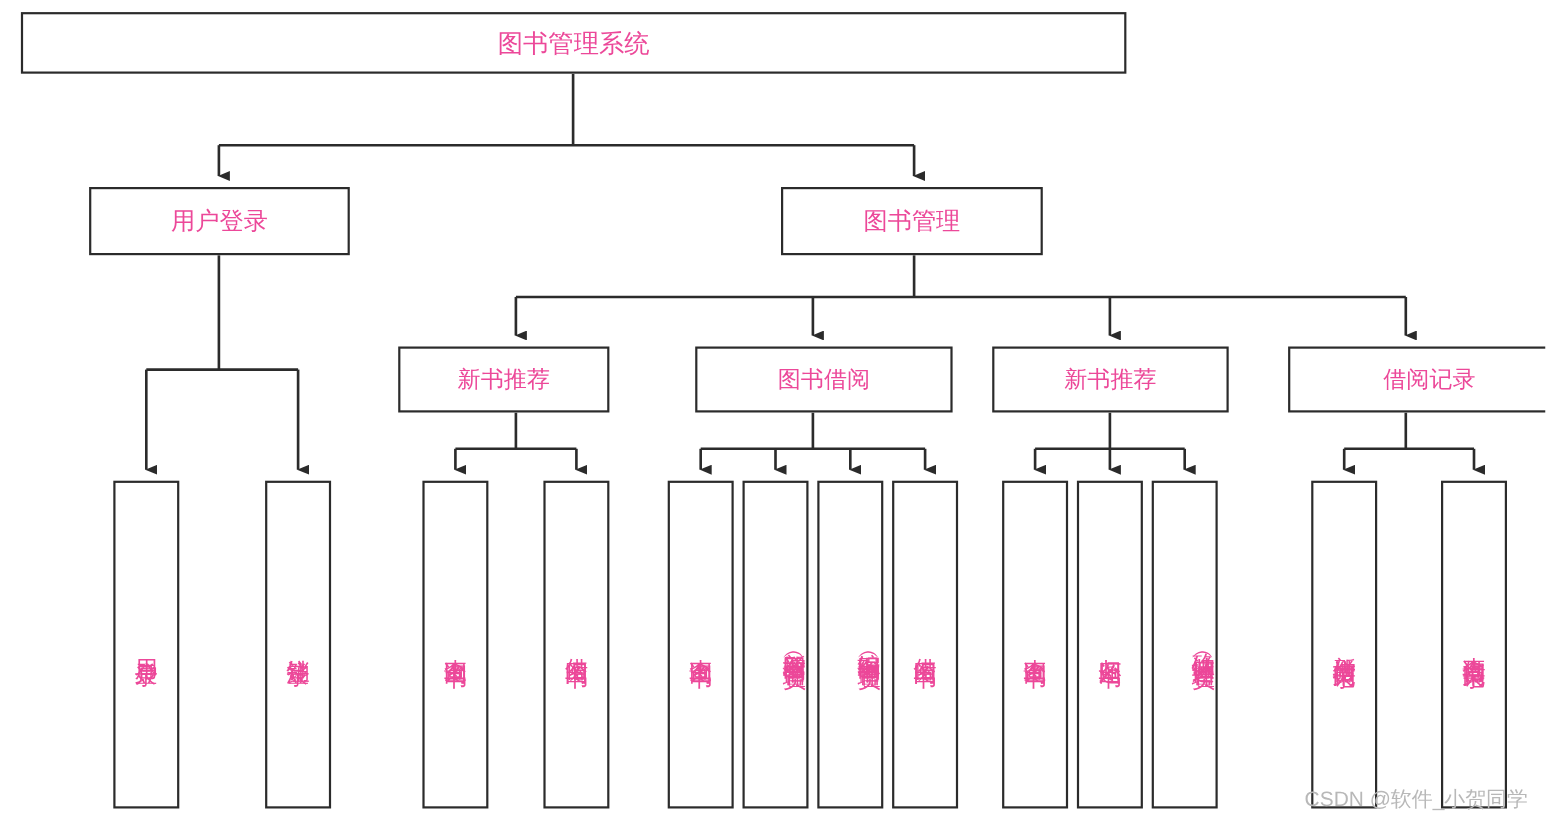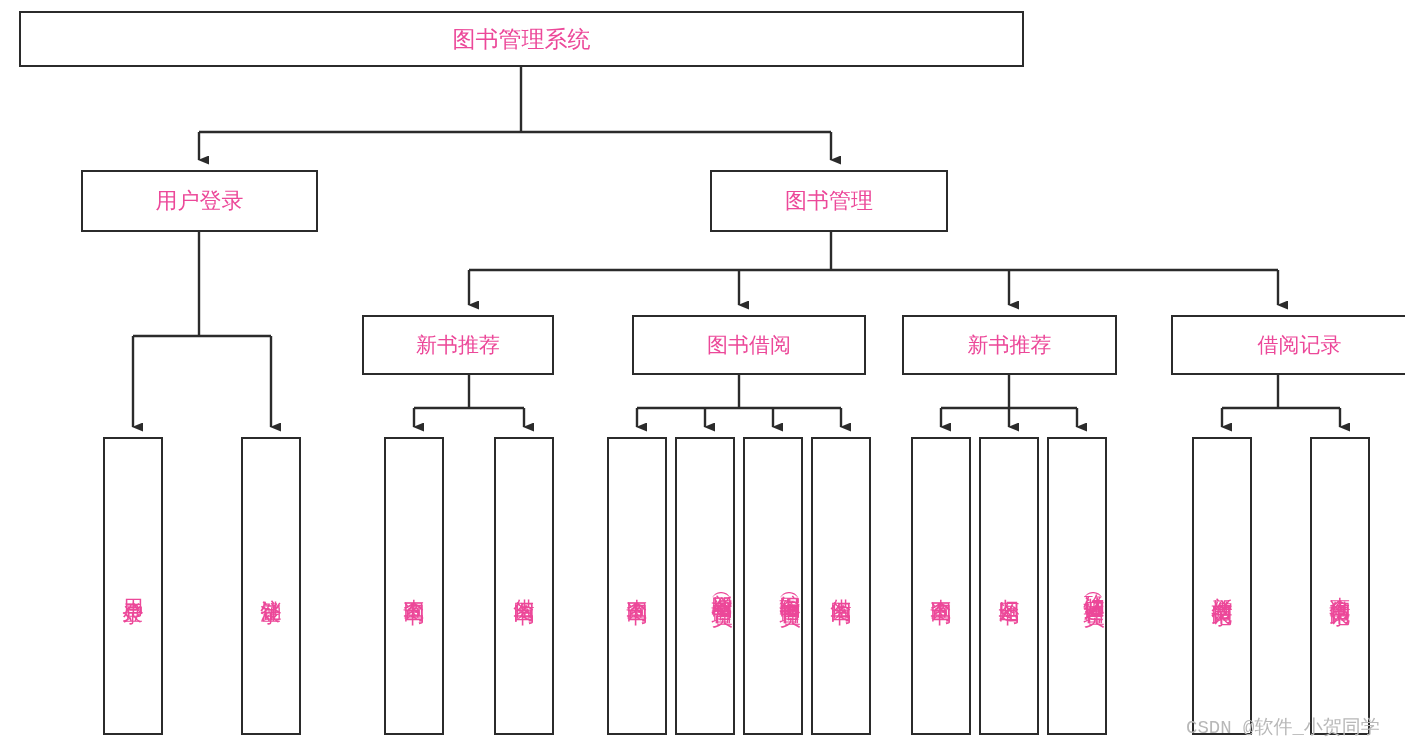--- a/index.html
+++ b/index.html
@@ -63,21 +63,21 @@
     text-orientation: upright;
   }
   .watermark {
     position: absolute;
     left: 1186px;
     top: 714px;
     font-size: 19px;
     color: #b8b8b8;
     white-space: nowrap;
     z-index: 3;
-    font-family: Liberation Mono, monospace;
+    font-family: Liberation Sans, sans-serif;
   }
 </style>
 </head>
 <body>
 
 <div id="diagram">
 
   <svg class="connectors" viewBox="0 0 1405 747" xmlns="http://www.w3.org/2000/svg">
     <defs>
       <marker id="arrow" markerWidth="9" markerHeight="11" refX="4.5" refY="10" orient="auto" markerUnits="userSpaceOnUse">

